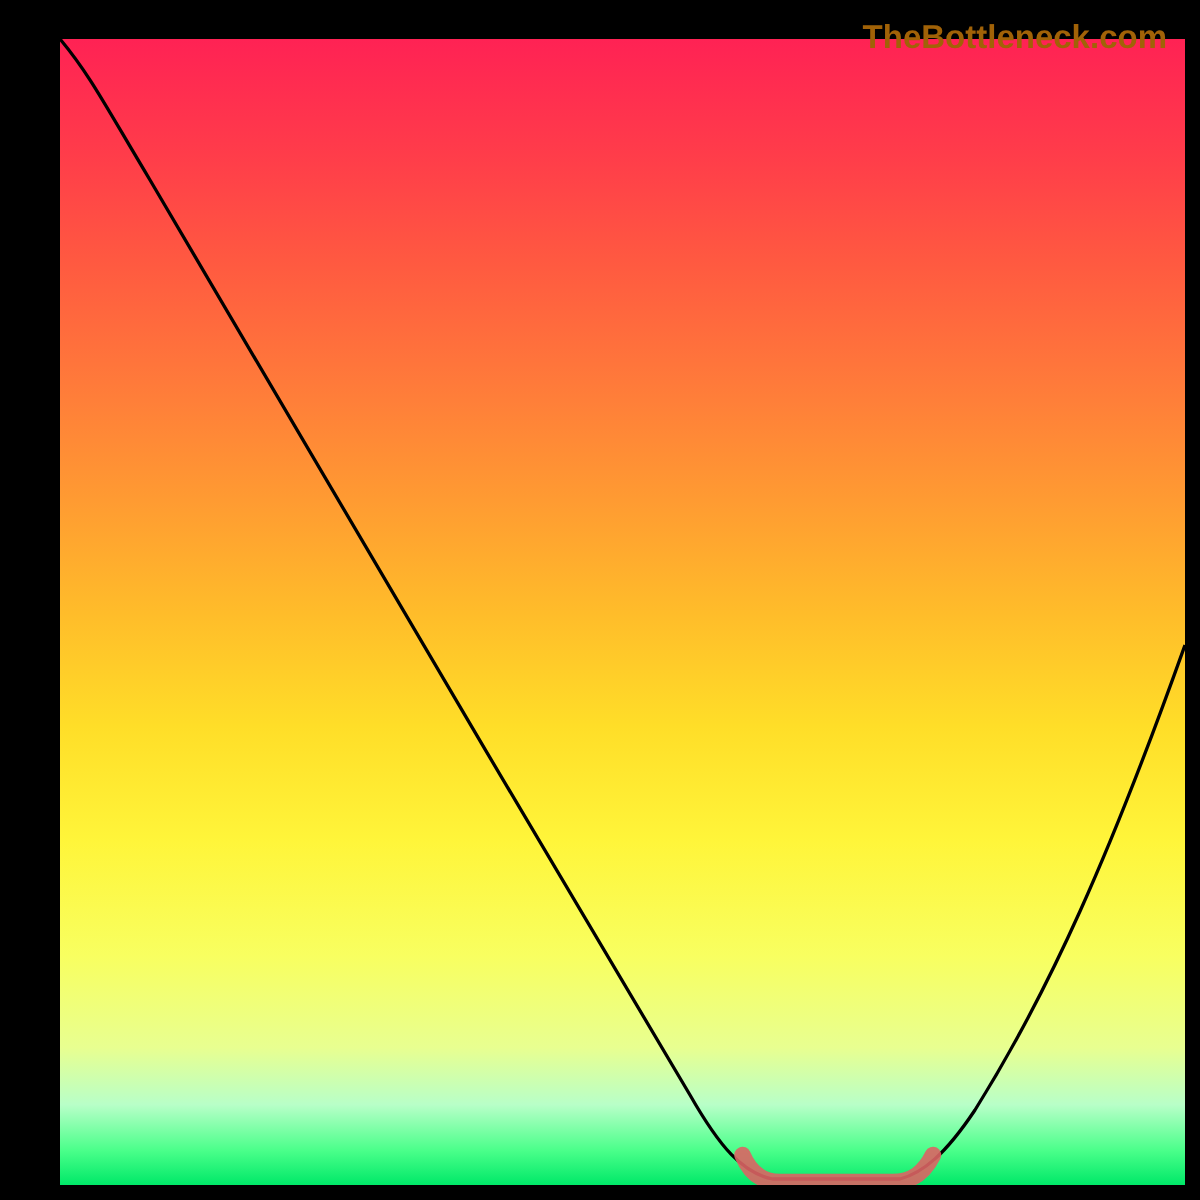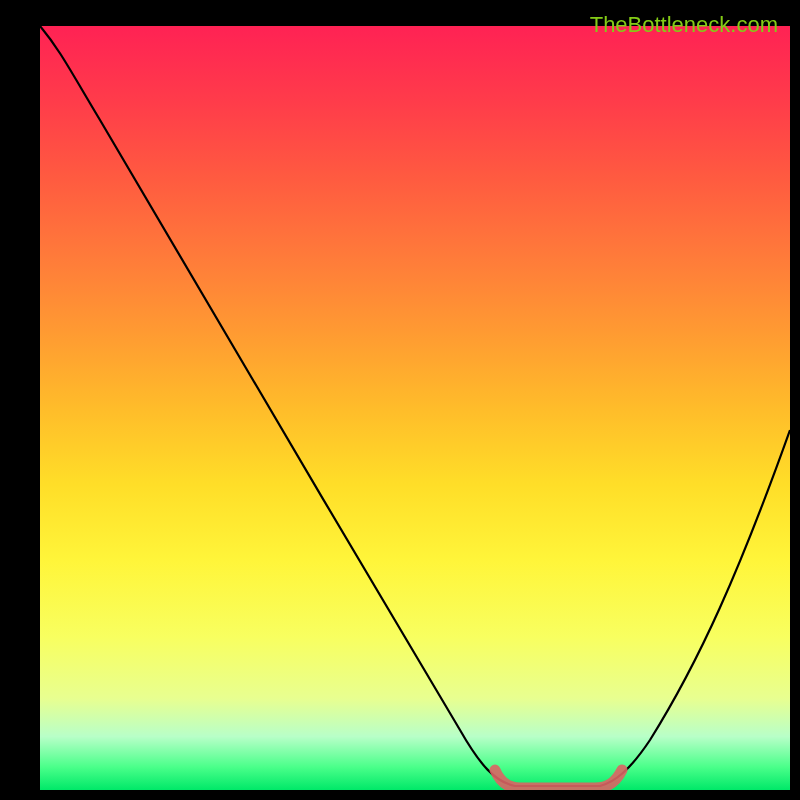--- a/index.html
+++ b/index.html
@@ -15,21 +15,21 @@
       #ff9a32 40%,
       #ffbc2a 50%,
       #ffde28 60%,
       #fff53a 70%,
       #f8ff60 80%,
       #e8ff90 88%,
       #b8ffc8 93%,
       #4aff8a 97%,
       #00e868 100%);
   }
-  .watermark { position: absolute; right: 12px; top: 2px; color: #84cc16; font-size: 22px; font-weight: 400; }
+  .watermark { position: absolute; right: 12px; top: 2px; color: #a16207; font-size: 22px; font-weight: 700; }
   .curve-svg { position: absolute; left: 0; top: 0; width: 750px; height: 780px; }
 </style>
 </head>
 <body>
 
 <div class="chart-frame">
   <div class="plot-area">
     <div class="gradient-bg"></div>
 
     <svg class="curve-svg" viewBox="0 0 750 780">

